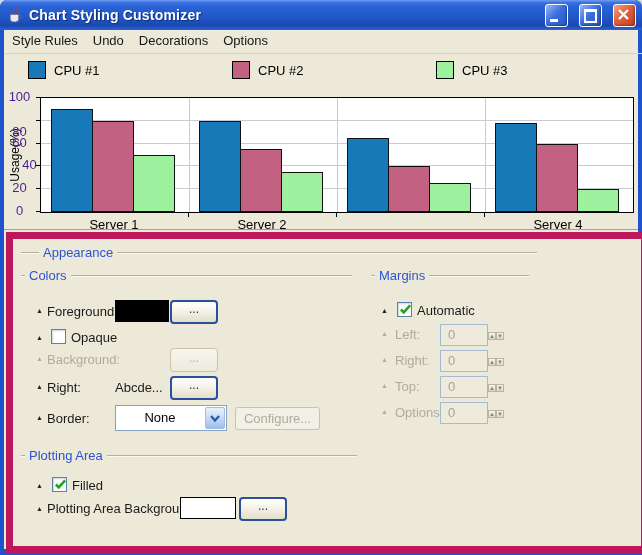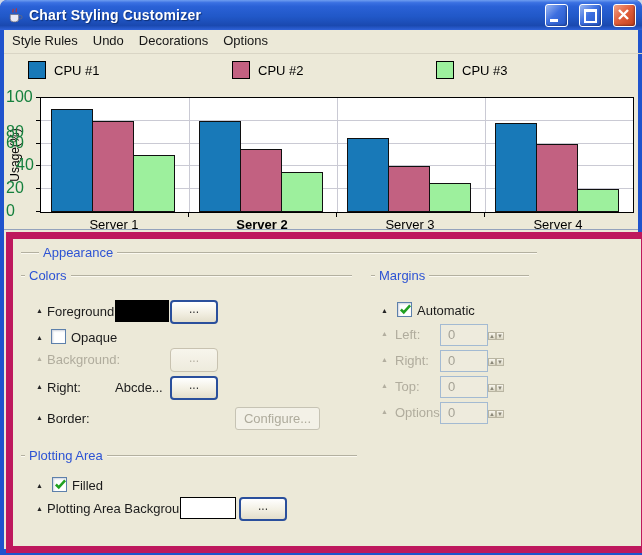--- a/index.html
+++ b/index.html
@@ -26,21 +26,21 @@
     padding:3px 0 0 8px;font-size:13px;color:#151515;border-bottom:1px solid #d9d5c5;}
   .menu-item{white-space:nowrap;}
   
   .chart-panel{position:absolute;left:0;top:21px;width:634px;height:178px;border-bottom:1px solid #94a2bc;}
   .leg-item{position:absolute;top:10px;display:flex;align-items:center;gap:8px;font-size:13px;color:#000;}
   .leg-sw{width:16px;height:16px;border:1px solid #000;}
   .plot{position:absolute;left:36px;top:46px;width:592px;height:114px;background:#fff;border:1px solid #000;}
   .bar{position:absolute;bottom:0;border:1px solid #101010;box-sizing:border-box;}
   .gl-h{position:absolute;left:0;width:592px;height:1px;background:#cacad4;}
   .gl-v{position:absolute;top:0;width:1px;height:114px;background:#cacad4;}
-  .ytick{position:absolute;width:27px;text-align:left;font-size:16px;color:#15803d;height:12px;line-height:12px;}
+  .ytick{position:absolute;width:27px;text-align:center;font-size:13px;color:#4c1d95;height:12px;line-height:12px;}
   .ydash{position:absolute;left:32px;width:4px;height:1px;background:#000;}
   .xtick{position:absolute;top:161px;width:1px;height:5px;background:#000;}
   .cat{position:absolute;top:166px;width:148px;text-align:center;font-size:13px;color:#000;}
   .ylabel{position:absolute;left:-29px;top:97px;width:80px;height:14px;text-align:center;
     font-size:12px;color:#000;transform:rotate(-90deg);}
   
   .app-panel{position:absolute;left:2px;top:202px;width:628px;height:307px;border:7px solid #be185d;background:#ece9d8;}
   .grp-line{position:absolute;height:1px;background:#b3b0a0;box-shadow:0 1px 0 #fbf9f0;}
   .grp-title{position:absolute;font-size:13px;color:#2d53d4;background:#ece9d8;padding:0 4px;white-space:nowrap;}
   .tri{position:absolute;font-size:7px;color:#242424;line-height:10px;}
@@ -152,22 +152,21 @@
         <div class="ytick" style="left: 2px; top: 86px;">60</div>
         <div class="ydash" style="top: 92px;"></div>
         <div class="ytick" style="left: 2px; top: 63px; margin-top: 12px;">80</div>
         <div class="ydash" style="top: 69px;"></div>
         <div class="ytick" style="left: 2px; top: 40px;">100</div>
         <div class="ydash" style="top: 46px;"></div>
         <div class="xtick" style="left: 184px;"></div>
         <div class="xtick" style="left: 332px;"></div>
         <div class="xtick" style="left: 480px;"></div>
         <div class="cat" style="left: 36px;">Server 1</div>
-        <div class="cat" style="left: 184px; font-weight: bold;">Server 2</div>
-        <div class="cat" style="left: 332px;">Server 3</div>
+        <div class="cat" style="left: 184px;">Server 2</div>
         <div class="cat" style="left: 480px;">Server 4</div>
       </div>
 
     <div class="app-panel">
       <div class="grp-line" style="left:8px;top:13px;width:516px;"></div>
       <span class="grp-title" style="left:26px;top:6px;">Appearance</span>
 
       <div class="grp-line" style="left:8px;top:36px;width:331px;"></div>
       <span class="grp-title" style="left:12px;top:29px;">Colors</span>
 
@@ -186,20 +185,28 @@
       <span class="lbl dis" style="left:34px;top:113px;">Background:</span>
       <span class="dots dis" style="left:157px;top:109px;">...</span>
 
       <span class="tri" style="left:23px;top:143px;">▲</span>
       <span class="lbl" style="left:34px;top:141px;">Right:</span>
       <span class="lbl" style="left:102px;top:141px;">Abcde...</span>
       <span class="dots" style="left:157px;top:137px;">...</span>
 
       <span class="tri" style="left:23px;top:174px;">▲</span>
       <span class="lbl" style="left:34px;top:172px;">Border:</span>
+      <span class="combo" style="left:102px;top:166px;">
+        <span class="combo-val">None</span>
+        <span class="combo-btn">
+          <svg width="18" height="20" viewBox="0 0 18 20">
+              <path d="M5 8 L9 12.5 L13 8" fill="none" stroke="#2c5a9e" stroke-width="2.2"></path>
+            </svg>
+        </span>
+      </span>
       <span class="btn-dis" style="left:222px;top:168px;width:83px;height:21px;line-height:21px;">Configure...</span>
 
       <div class="grp-line" style="left:358px;top:36px;width:158px;"></div>
       <span class="grp-title" style="left:362px;top:29px;">Margins</span>
 
       <span class="tri" style="left:368px;top:67px;">▲</span>
       <span class="cb checked" style="left:384px;top:63px;">
         <svg width="15" height="15" viewBox="0 0 13 13">
             <path d="M2.5 6.5 L5 9 L10.5 3" fill="none" stroke="#21a121" stroke-width="2.2"></path>
           </svg>

